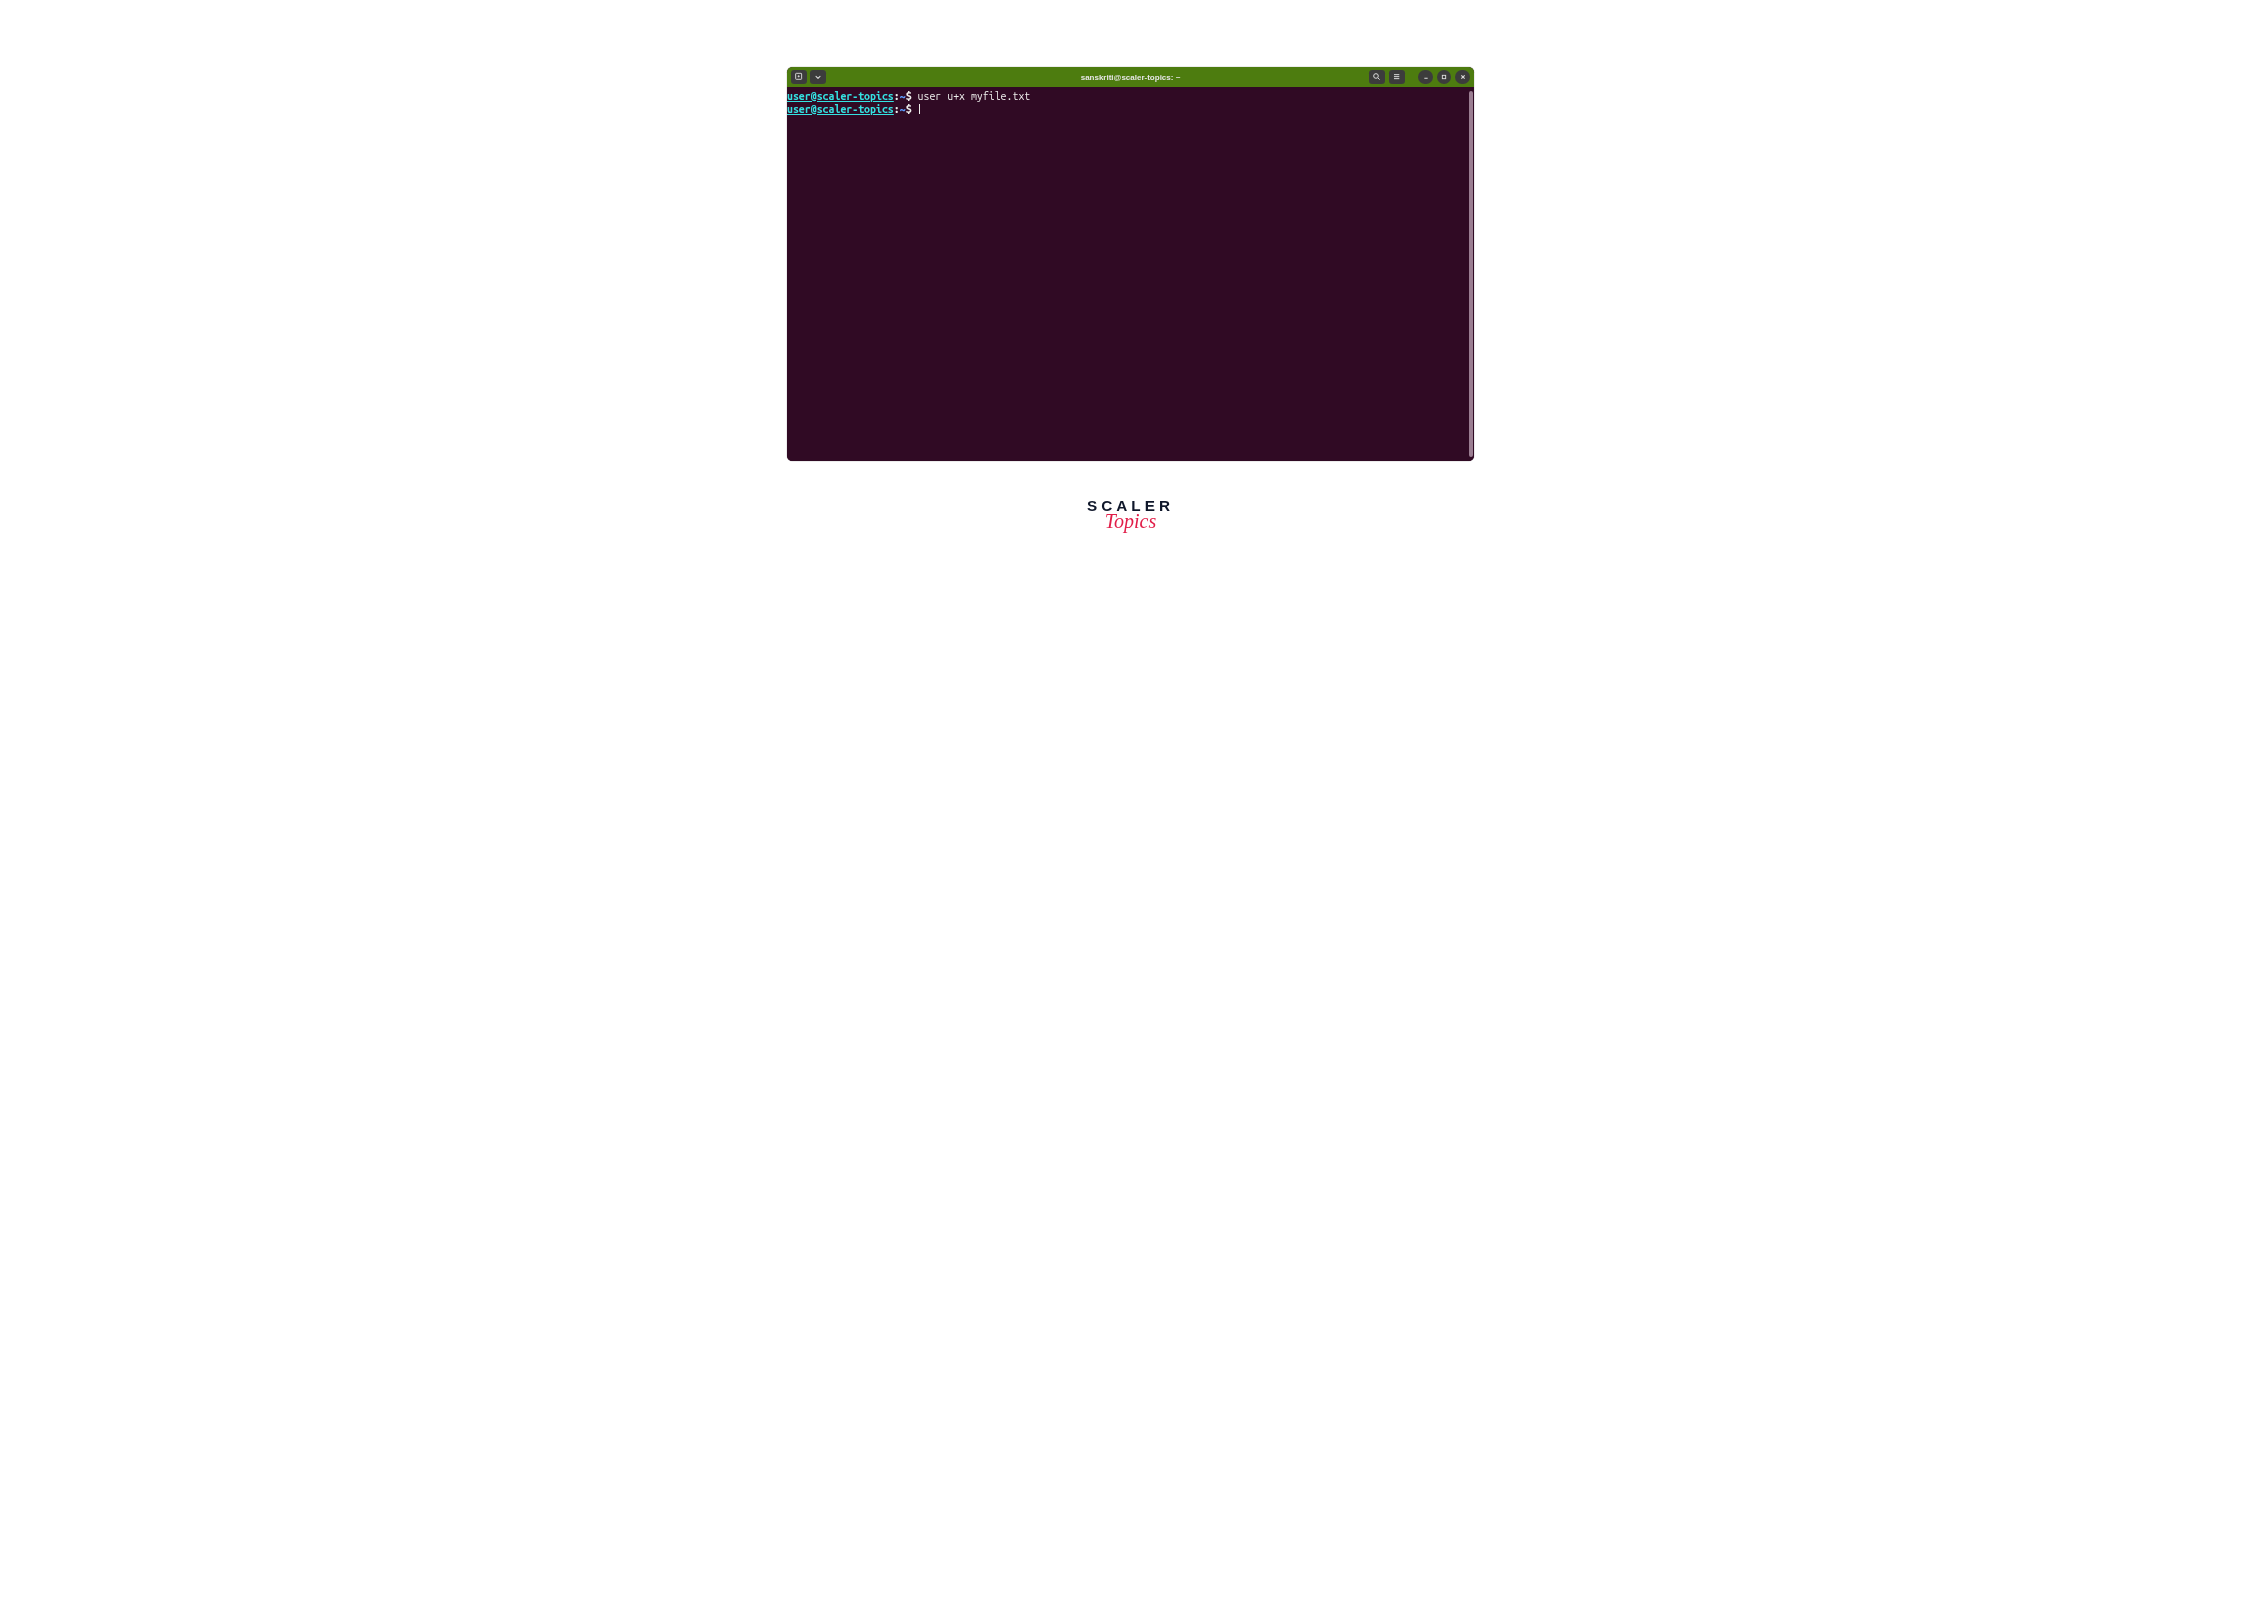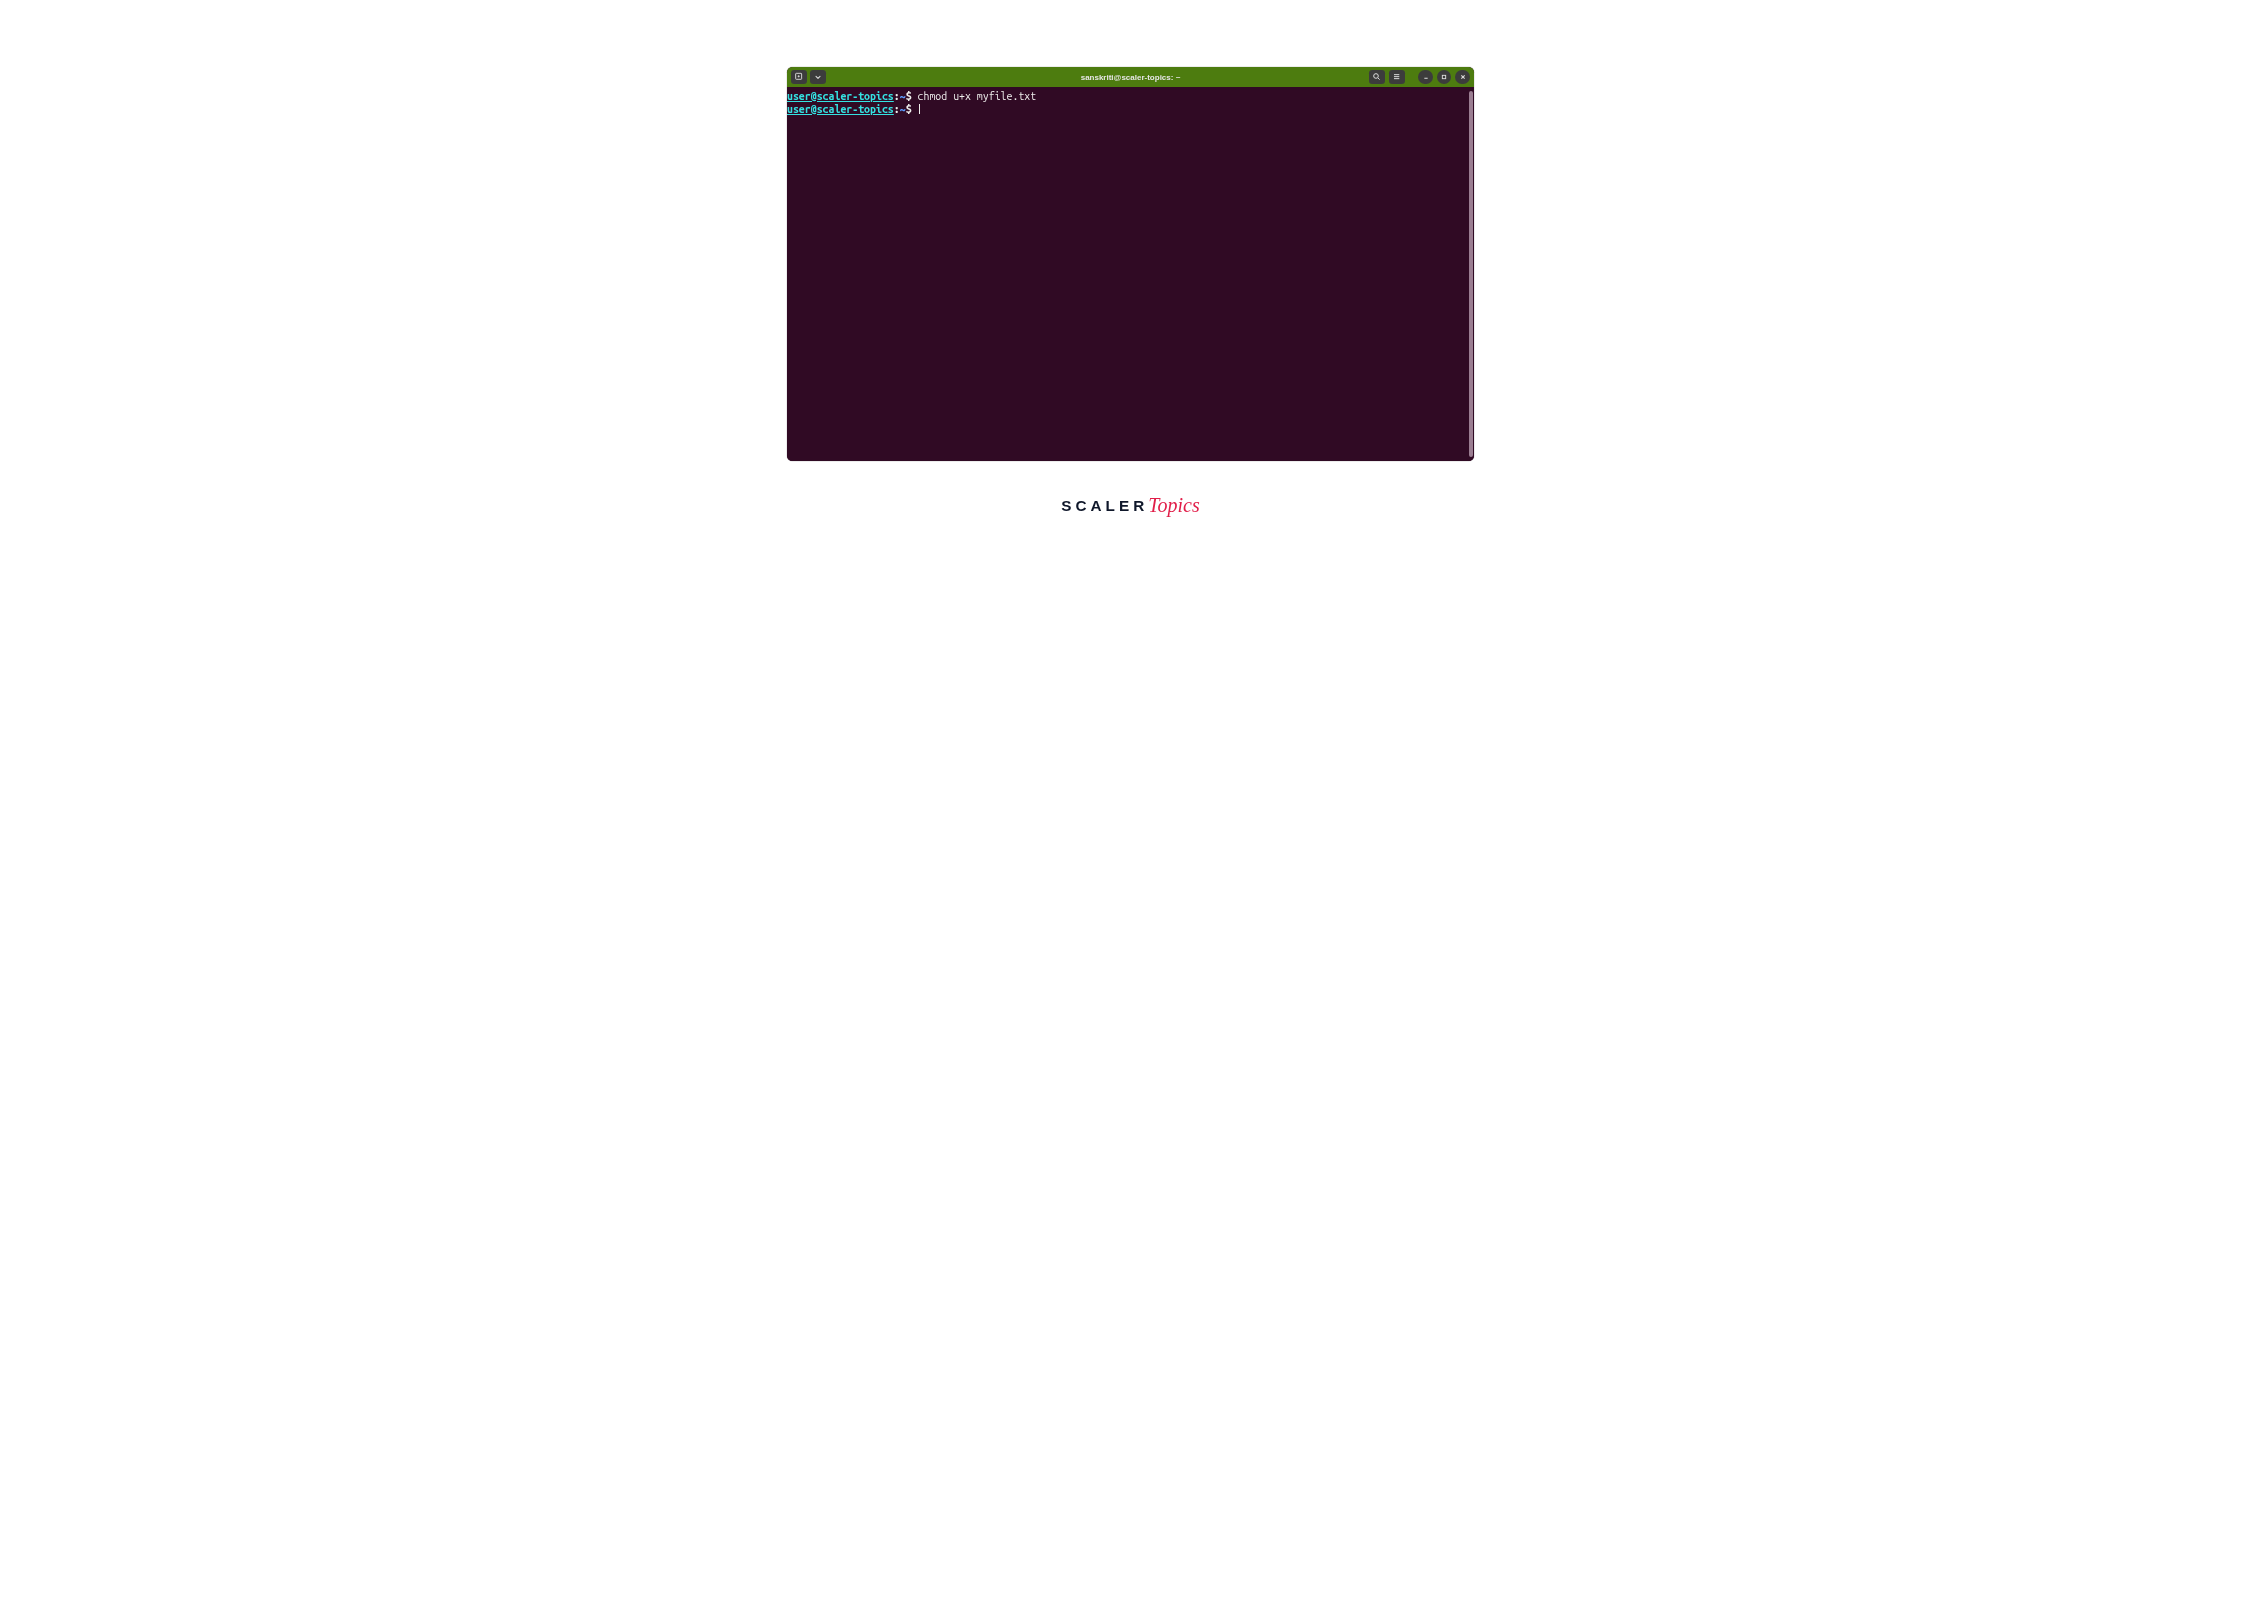--- a/index.html
+++ b/index.html
@@ -85,20 +85,21 @@
     width: 0.8px;
     height: 10.6px;
     background: #eeeeec;
     vertical-align: -1.3px;
     margin-left: 1.3px;
   }
 
   .brand {
     margin-top: 36px;
     display: flex;
+    flex-direction: column;
     align-items: center;
     justify-content: flex-end;
   }
   .brand-scaler {
     color: #0f172a;
     font-weight: 800;
     font-size: 15.3px;
     letter-spacing: 4px;
   }
   .brand-topics {
@@ -158,21 +159,21 @@
       <div class="tb-circle">
         <svg width="8" height="8" viewBox="0 0 12 12">
             <line x1="3.5" y1="3.5" x2="8.5" y2="8.5" stroke="#dcdcdc" stroke-width="1.6"></line>
             <line x1="8.5" y1="3.5" x2="3.5" y2="8.5" stroke="#dcdcdc" stroke-width="1.6"></line>
           </svg>
       </div>
     </div>
   </div>
 
   <div class="terminal-body">
-    <div class="tline"><span class="userhost">user@scaler-topics</span><span class="colon">:</span><span class="path">~</span><span class="dollar">$</span><span class="cmd"> </span><span class="cmd">chmod u+x myfile.txt</span></div>
+    <div class="tline"><span class="userhost">user@scaler-topics</span><span class="colon">:</span><span class="path">~</span><span class="dollar">$</span><span class="cmd"> </span><span class="cmd">user u+x myfile.txt</span></div>
     <div class="tline"><span class="userhost">user@scaler-topics</span><span class="colon">:</span><span class="path">~</span><span class="dollar">$</span><span class="cmd"> </span><span class="cursor"></span></div>
     <div class="scrollbar"></div>
   </div>
 </div>
 
 <div class="brand">
   <div class="brand-scaler">SCALER</div>
   <div class="brand-topics">Topics</div>
 </div>
 

